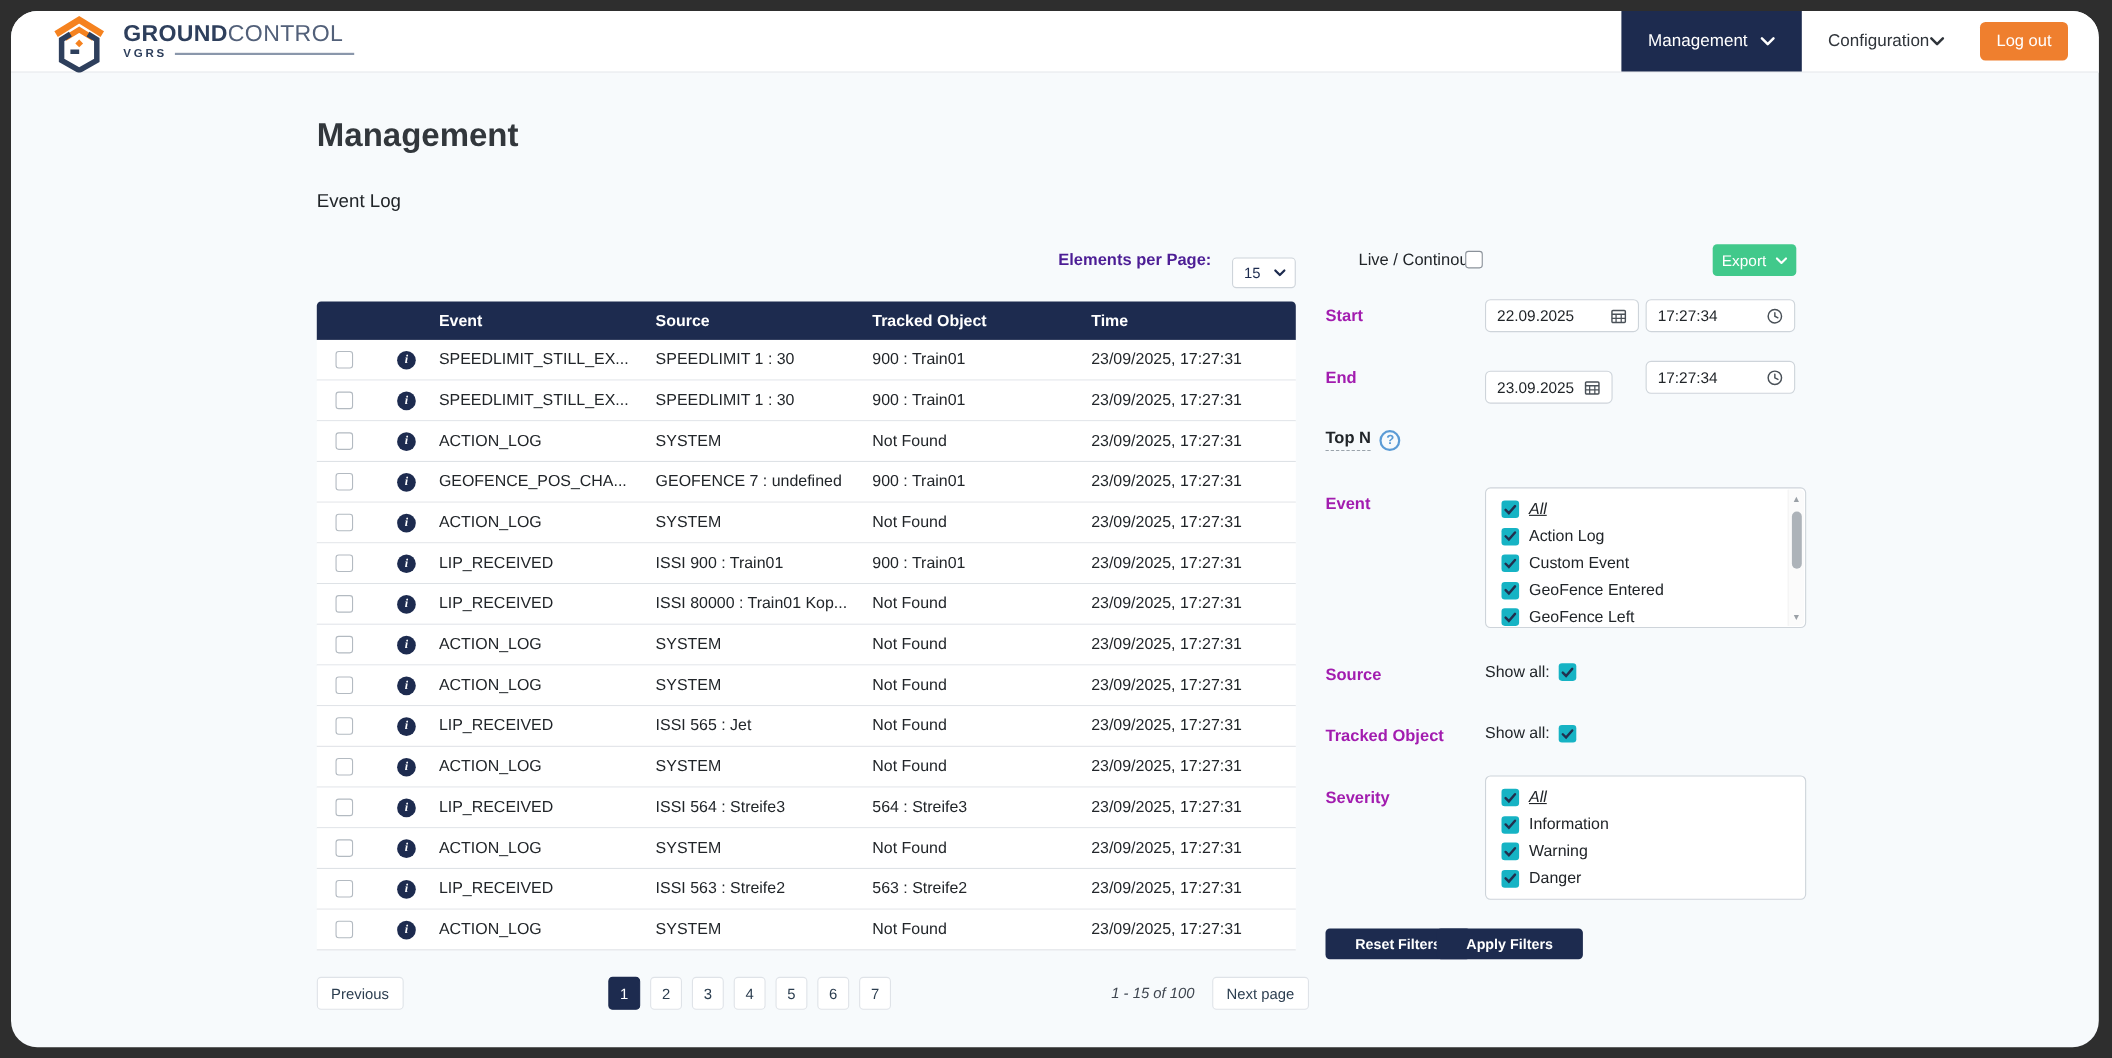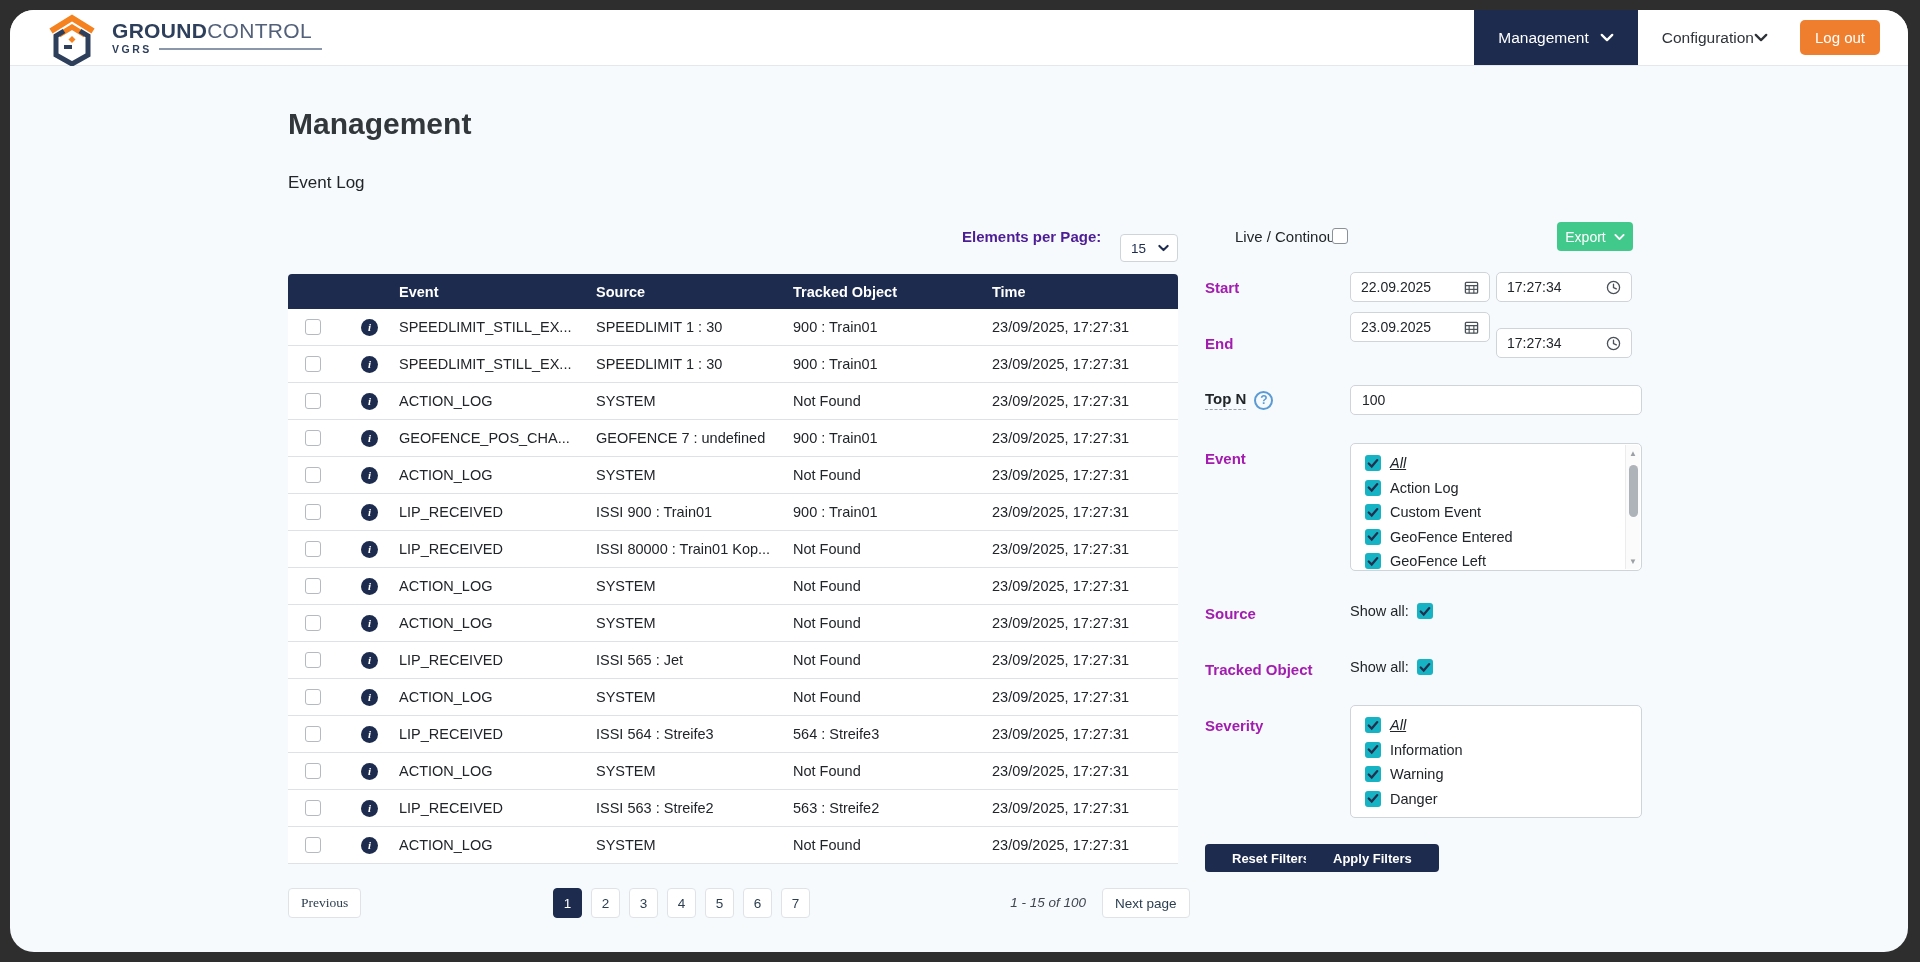--- a/index.html
+++ b/index.html
@@ -60,21 +60,21 @@
           border-bottom:1px solid #dee2e6; font-size:14.5px; color:#212529; }
   .row-check { width:16px; height:16px; background:#fff; border:1px solid #b3bac1; border-radius:3px; cursor:pointer; }
   .info-ic { width:17px; height:17px; background:#1d2b4f; border-radius:50%; color:#fff; display:flex;
              align-items:center; justify-content:center; font-size:11px; font-weight:bold;
              font-family:"Liberation Serif", serif; font-style:italic; cursor:pointer; }
   .cell { white-space:nowrap; overflow:hidden; }
 
   
   .prev-btn, .next-btn { position:absolute; top:878px; height:30px; background:#fff; border:1px solid #dfe3e8;
            border-radius:4px; font-size:13.5px; color:#2c3e50; padding:0 12px; cursor:pointer; font-family:inherit; }
-  .prev-btn { left:278px;font-family:Liberation Serif, serif; }
+  .prev-btn { left:278px; }
   .next-btn { left:1092px; }
   .pages { position:absolute; left:543px; top:878px; display:flex; gap:9px; }
   .page-btn { width:29px; height:30px; background:#fff; border:1px solid #dfe3e8; border-radius:4px;
               font-size:13.5px; color:#2c3e50; display:flex; align-items:center; justify-content:center;
               cursor:pointer; font-family:inherit; }
   .page-btn.active { background:#1d2b4f; border-color:#1d2b4f; color:#fff; }
   .range-info { position:absolute; left:940px; top:885px; width:136px; text-align:right; font-size:13.5px;
                 font-style:italic; color:#3f4650; }
 
   
@@ -388,21 +388,21 @@
   </div>
   <div class="finput" style="left:1486px; top:262px; width:136px;">
     <span>17:27:34</span>
     <svg class="ic" viewBox="0 0 16 16">
         <circle cx="8" cy="8" r="6.5" fill="none" stroke="#495057" stroke-width="1.4"></circle>
         <path d="M8,4.5 L8,8 L11,9.5" fill="none" stroke="#495057" stroke-width="1.4" stroke-linecap="round"></path>
       </svg>
   </div>
 
   <div class="flabel" style="top:325px;">End</div>
-  <div class="finput" style="left:1340px; top:302px; width:140px;">
+  <div class="finput" style="left:1340px; top:327px; width:116px;">
     <span>23.09.2025</span>
     <svg class="ic" viewBox="0 0 16 16">
         <rect x="1.5" y="2.5" width="13" height="11.5" rx="1" fill="none" stroke="#495057" stroke-width="1.4"></rect>
         <line x1="1.5" y1="6" x2="14.5" y2="6" stroke="#495057" stroke-width="1.4"></line>
         <line x1="5.5" y1="6" x2="5.5" y2="14" stroke="#495057" stroke-width="1.2"></line>
         <line x1="10.5" y1="6" x2="10.5" y2="14" stroke="#495057" stroke-width="1.2"></line>
         <line x1="1.5" y1="10" x2="14.5" y2="10" stroke="#495057" stroke-width="1.2"></line>
       </svg>
   </div>
   <div class="finput" style="left:1486px; top:318px; width:136px;">
@@ -410,21 +410,20 @@
     <svg class="ic" viewBox="0 0 16 16">
         <circle cx="8" cy="8" r="6.5" fill="none" stroke="#495057" stroke-width="1.4"></circle>
         <path d="M8,4.5 L8,8 L11,9.5" fill="none" stroke="#495057" stroke-width="1.4" stroke-linecap="round"></path>
       </svg>
   </div>
 
   <div class="topn-wrap">
     <span class="topn-label">Top N</span>
     <span class="help-ic">?</span>
   </div>
-  <input class="topn-input" value="100" style="">
 
   <div class="flabel" style="top:440px;">Event</div>
   <div class="listbox lb-event">
     <div id="event-options">
         <div class="opt all">
     <span class="cb">
             <svg width="12" height="11" viewBox="0 0 14 12">
               <path d="M2,6 L5.5,9.5 L12,2" fill="none" stroke="#22304e" stroke-width="2.6" stroke-linecap="round"></path>
             </svg>
           </span>

